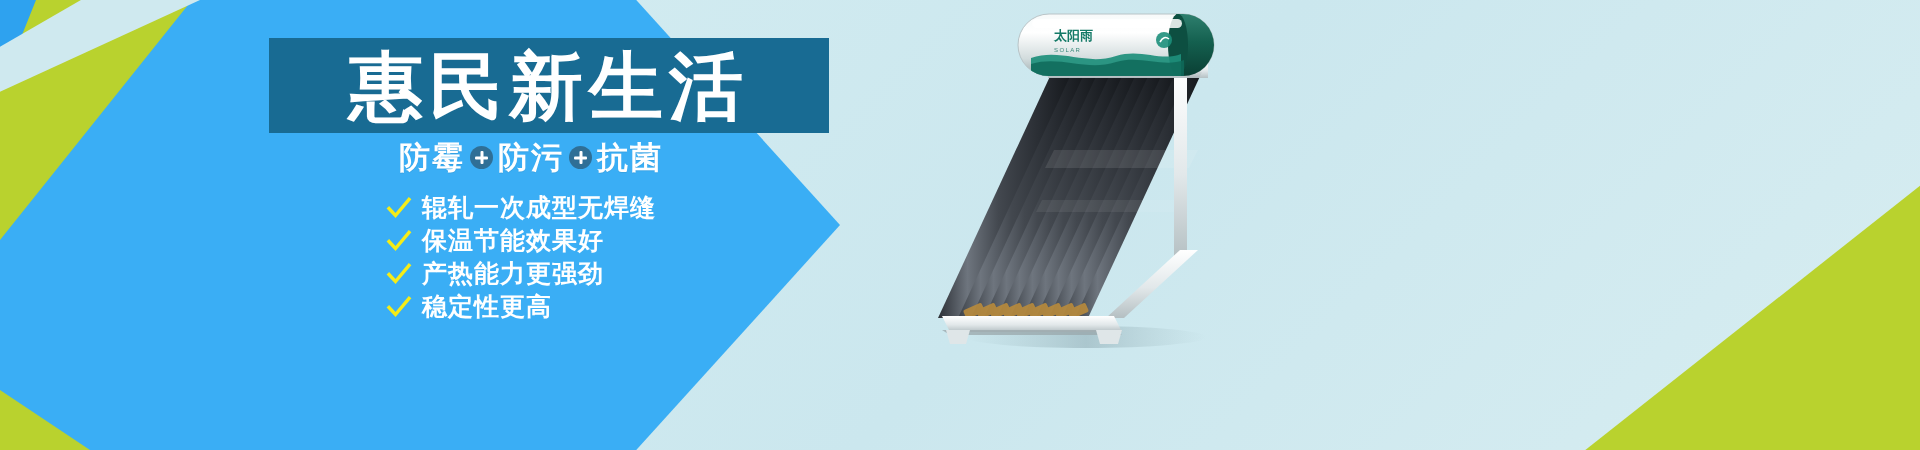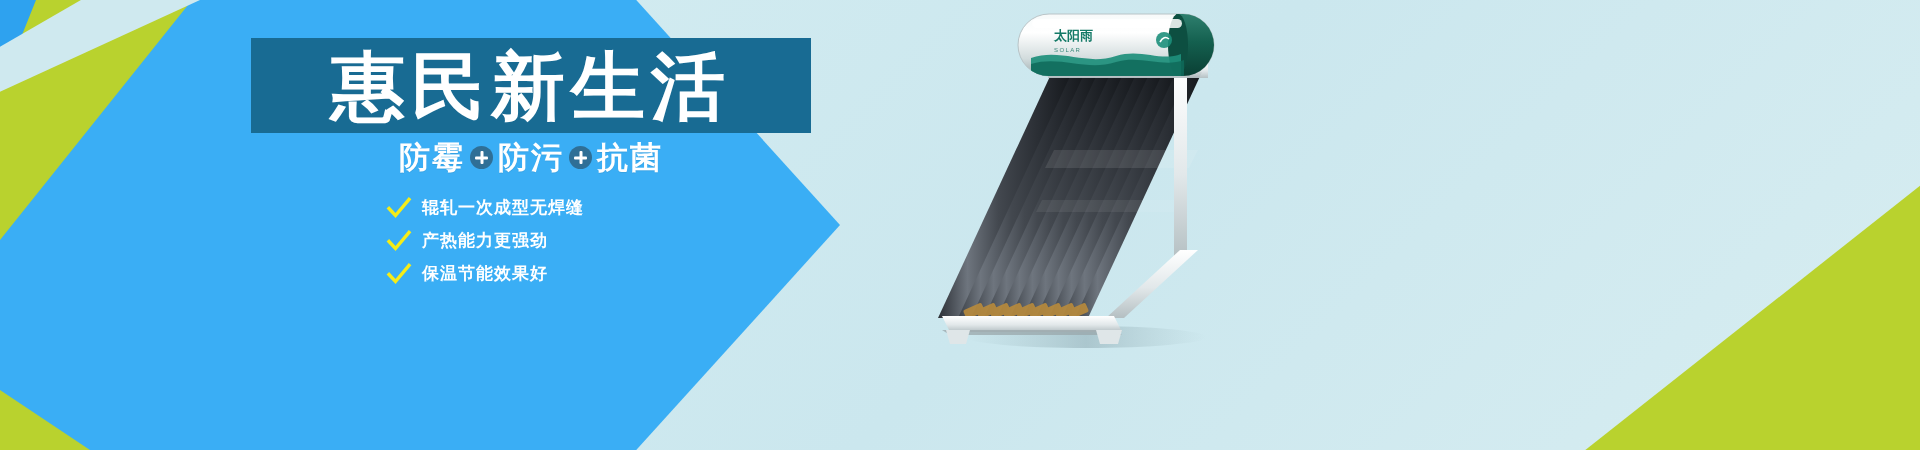--- a/index.html
+++ b/index.html
@@ -101,21 +101,21 @@
   .content {
     position: absolute;
     left: 0;
     top: 0;
     width: 1920px;
     height: 450px;
   }
 
   .title-box {
     position: absolute;
-    left: 251px;
+    left: 269px;
     top: 38px;
     width: 560px;
     height: 95px;
     background: #186b93;
     display: flex;
     align-items: center;
     justify-content: center;
   }
   .title-text {
     color: #ffffff;
@@ -190,21 +190,21 @@
   }
   .check-icon {
     width: 26px;
     height: 26px;
     flex: none;
     margin-right: 10px;
     display: block;
   }
   .feature-text {
     color: #ffffff;
-    font-size: 17px;
+    font-size: 25px;
     font-weight: bold;
     letter-spacing: 1px;
     line-height: 1;
     white-space: nowrap;
     font-family: "DejaVu Sans", "Liberation Sans", sans-serif;
   }
 
   
   .product {
     position: absolute;
@@ -250,30 +250,36 @@
           <path d="M3 13.5 L9.5 20.5 L23 4.5" fill="none" stroke="#f5ec18" stroke-width="3.4" stroke-linecap="square" stroke-linejoin="miter"></path>
         </svg>
         <span class="feature-text">辊轧一次成型无焊缝</span>
       </div>
 
 
       <div class="feature-row">
         <svg class="check-icon" viewBox="0 0 26 26">
           <path d="M3 13.5 L9.5 20.5 L23 4.5" fill="none" stroke="#f5ec18" stroke-width="3.4" stroke-linecap="square" stroke-linejoin="miter"></path>
         </svg>
-        <span class="feature-text">产热能力更强劲</span>
+        <span class="feature-text">保温节能效果好</span>
       </div>
 
       <div class="feature-row">
         <svg class="check-icon" viewBox="0 0 26 26">
           <path d="M3 13.5 L9.5 20.5 L23 4.5" fill="none" stroke="#f5ec18" stroke-width="3.4" stroke-linecap="square" stroke-linejoin="miter"></path>
         </svg>
-        <span class="feature-text">保温节能效果好</span>
+        <span class="feature-text">产热能力更强劲</span>
       </div>
 
+      <div class="feature-row">
+        <svg class="check-icon" viewBox="0 0 26 26">
+          <path d="M3 13.5 L9.5 20.5 L23 4.5" fill="none" stroke="#f5ec18" stroke-width="3.4" stroke-linecap="square" stroke-linejoin="miter"></path>
+        </svg>
+        <span class="feature-text">稳定性更高</span>
+      </div>
 
     </div>
 
     <div class="product">
       <svg width="340" height="350" viewBox="0 0 340 350">
         <defs>
           <linearGradient id="tankg" x1="0" y1="0" x2="0" y2="1">
             <stop offset="0%" stop-color="#f7fafa"></stop>
             <stop offset="30%" stop-color="#ffffff"></stop>
             <stop offset="72%" stop-color="#d2dcdd"></stop>

